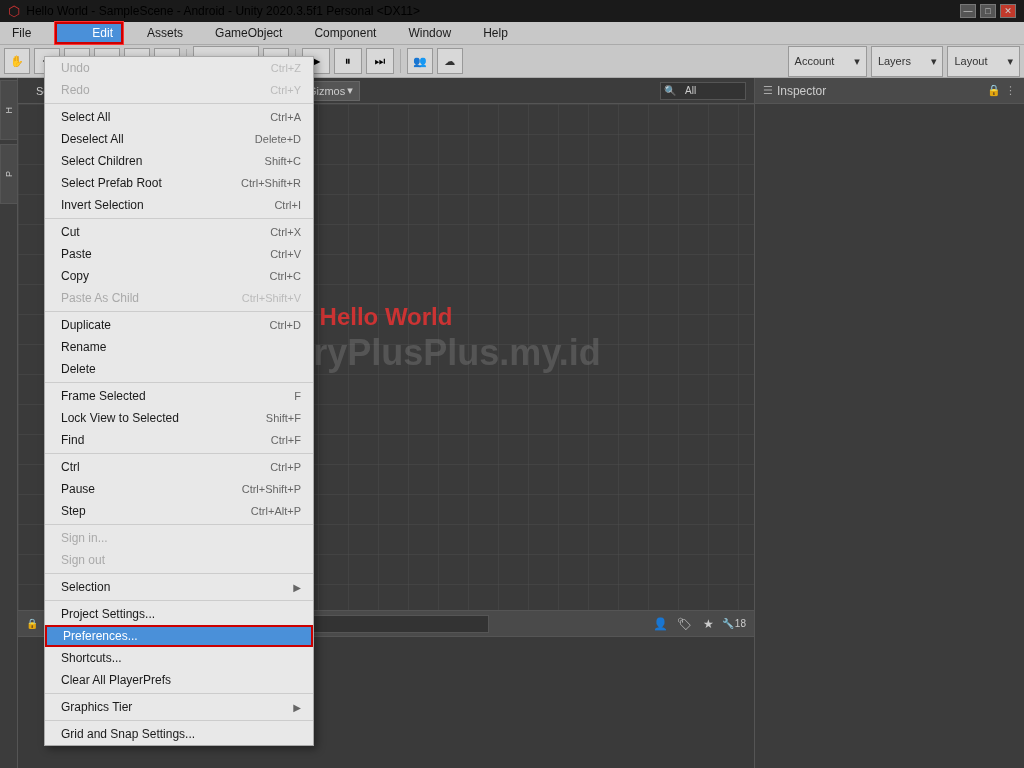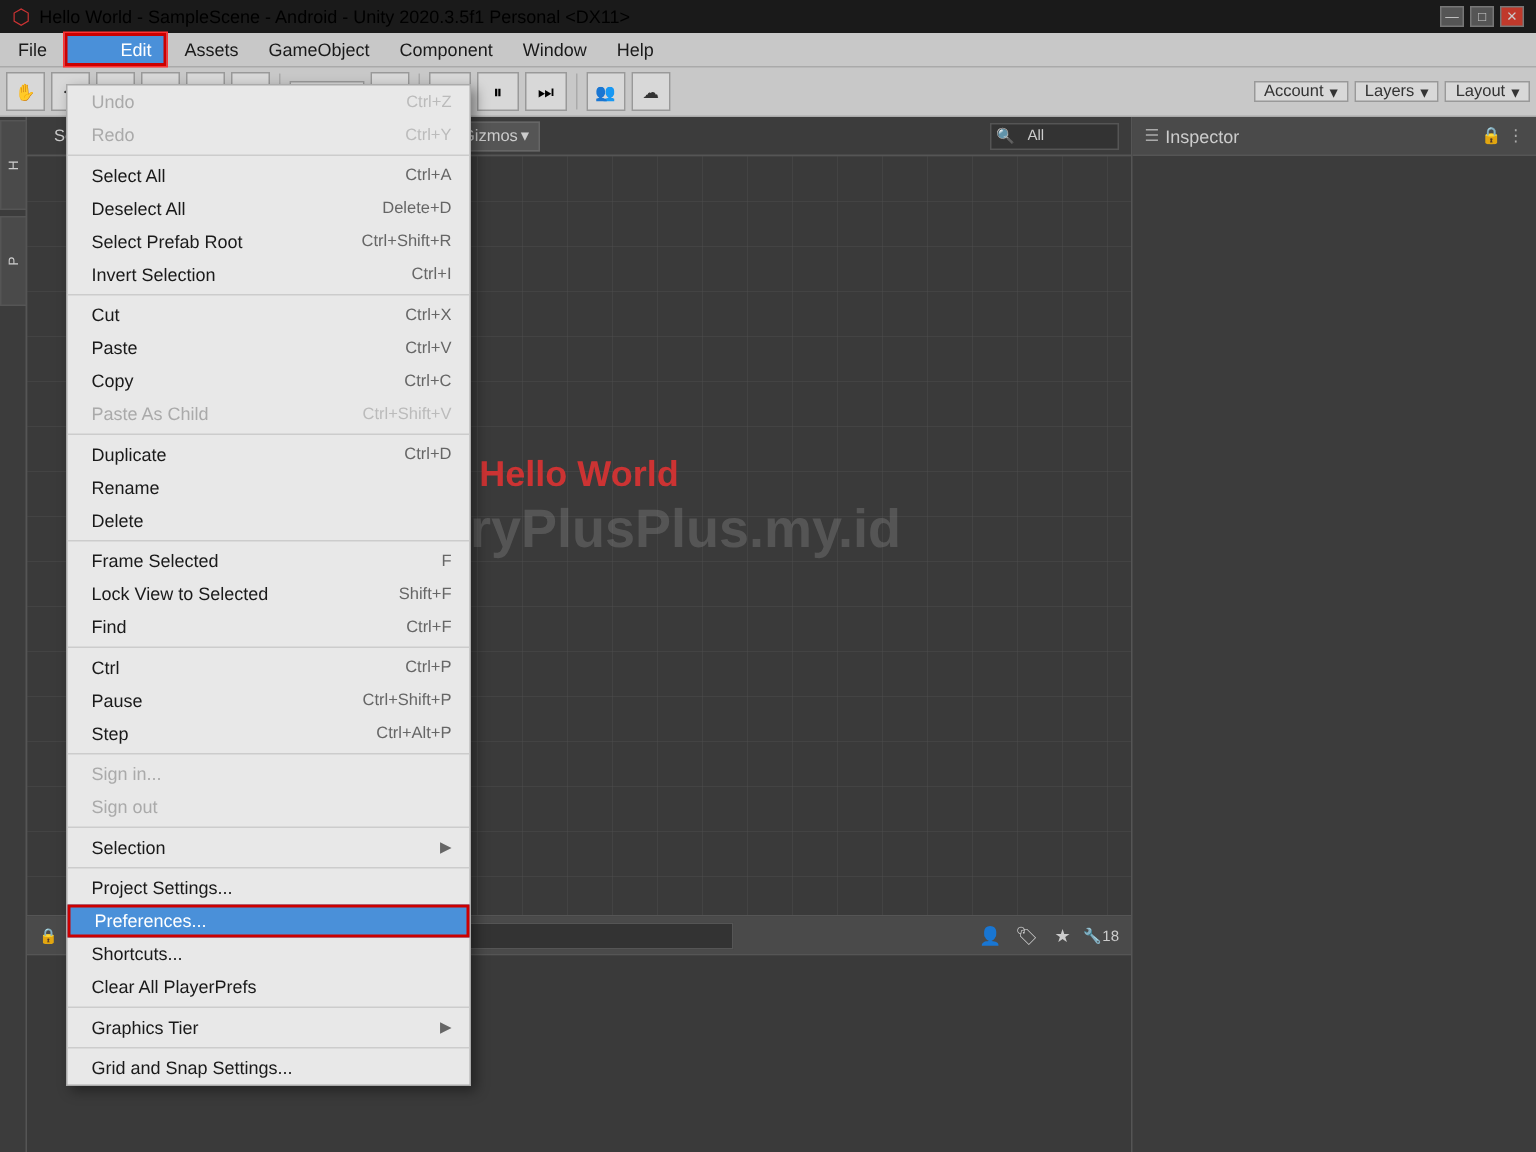--- a/index.html
+++ b/index.html
@@ -40,21 +40,21 @@
     }
     .title-btn.close-btn { background: #c0392b; }
 
     
     #menu-bar {
       background: #c8c8c8;
       height: 22px;
       display: flex;
       align-items: center;
       padding: 0 4px;
-      gap: 4px;
+      gap: 16px;
     }
     .menu-item {
       padding: 2px 8px;
       font-size: 12px;
       color: #1a1a1a;
       cursor: pointer;
       height: 22px;
       display: flex;
       align-items: center;
     }
@@ -91,28 +91,28 @@
     }
     .toolbar-separator {
       width: 1px;
       height: 24px;
       background: #aaa;
       margin: 0 2px;
     }
     .toolbar-dropdown {
       background: #d8d8d8;
       border: 1px solid #999;
-      height: 14px;
+      height: 31px;
       display: flex;
       align-items: center;
       padding: 0 6px;
       cursor: pointer;
       font-size: 11px;
       color: #333;
-      gap: 4px;
+      gap: 20px;
     }
     .transport-btn {
       background: #d8d8d8;
       border: 1px solid #999;
       width: 28px;
       height: 26px;
       display: flex;
       align-items: center;
       justify-content: center;
       cursor: pointer;
@@ -543,20 +543,24 @@
 
     <div class="menu-entry">
       <span>Select All</span>
       <span class="menu-shortcut">Ctrl+A</span>
     </div>
     <div class="menu-entry">
       <span>Deselect All</span>
       <span class="menu-shortcut">Delete+D</span>
     </div>
     <div class="menu-entry">
+      <span>Select Children</span>
+      <span class="menu-shortcut">Shift+C</span>
+    </div>
+    <div class="menu-entry">
       <span>Select Prefab Root</span>
       <span class="menu-shortcut">Ctrl+Shift+R</span>
     </div>
     <div class="menu-entry">
       <span>Invert Selection</span>
       <span class="menu-shortcut">Ctrl+I</span>
     </div>
 
     <div class="menu-separator"></div>
 

